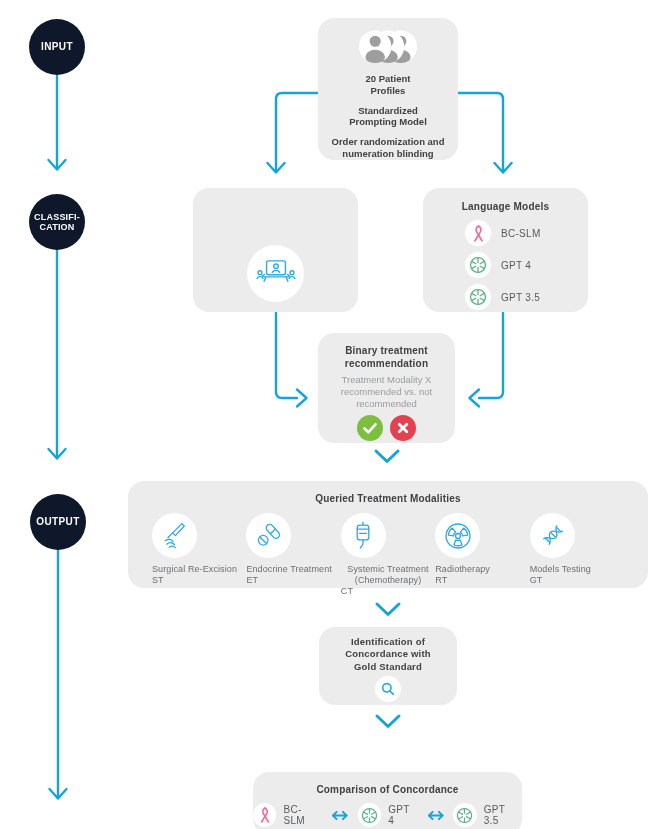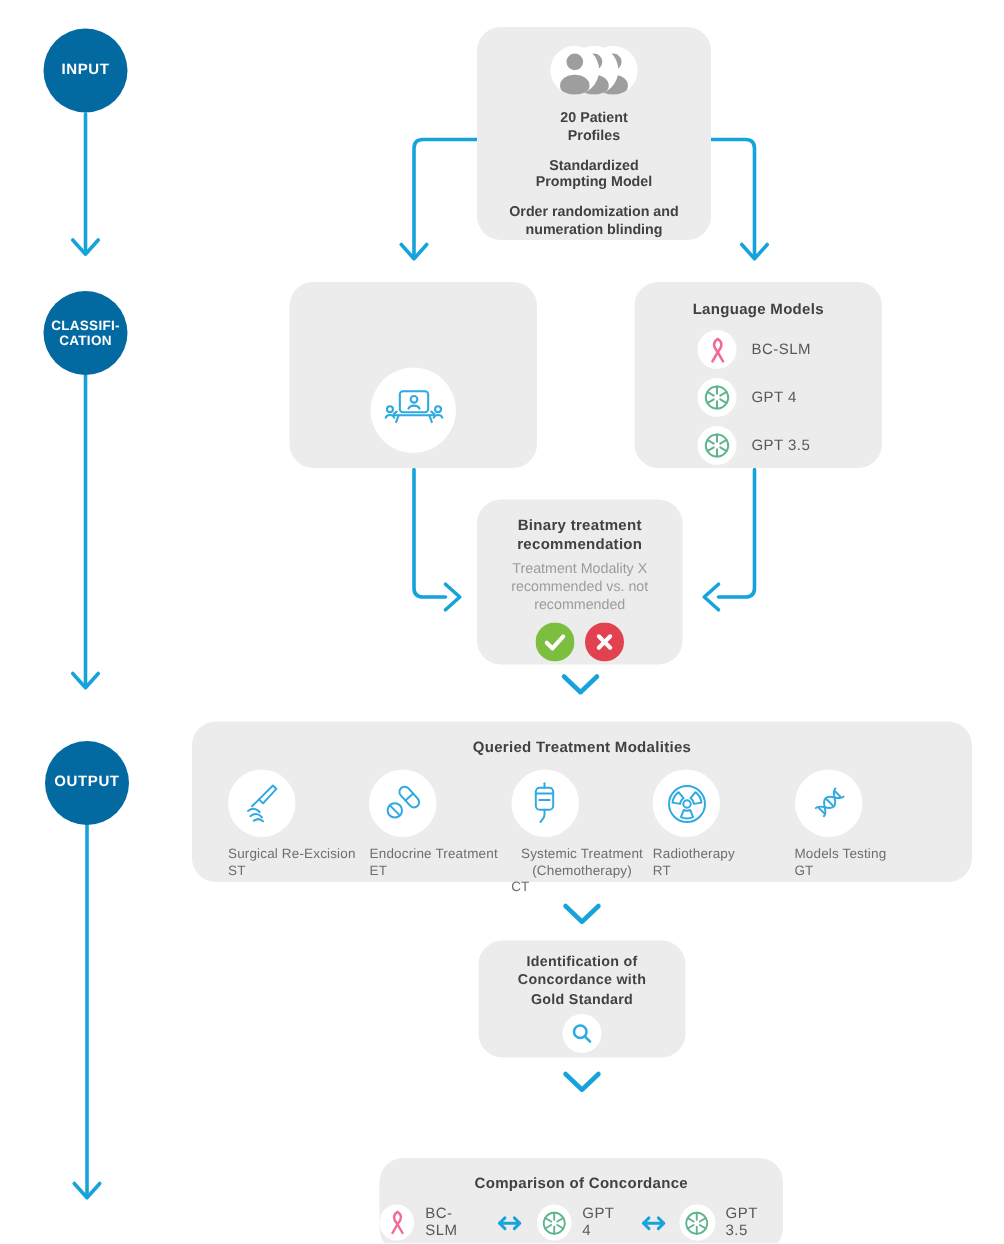--- a/index.html
+++ b/index.html
@@ -4,33 +4,33 @@
 <style>
   html,body{margin:0;padding:0;background:#fff;}
   .canvas{
     position:relative;width:669px;height:829px;background:#ffffff;
     font-family:"Liberation Sans", sans-serif;color:#414042;overflow:hidden;
   }
   svg{display:block;}
   .overlay{position:absolute;left:0;top:0;pointer-events:none;}
   .rail-node{
     position:absolute;width:56px;height:56px;border-radius:50%;
-    background:#0369a1;color:#fff;display:flex;flex-direction:column;
+    background:#0f172a;color:#fff;display:flex;flex-direction:column;
     align-items:center;justify-content:center;text-align:center;
     font-weight:bold;font-size:10px;letter-spacing:.4px;line-height:1.15;
   }
   .rail-node.small{font-size:9px;letter-spacing:.2px;}
   .box{position:absolute;background:#ececec;border-radius:16px;box-sizing:border-box;}
   .box .title{font-weight:bold;font-size:10px;line-height:1.3;text-align:center;color:#414042;letter-spacing:.2px;}
   .muted{color:#9b9c9e;font-weight:normal;}
   .center-col{display:flex;flex-direction:column;align-items:center;}
   .white-circle{background:#fff;border-radius:50%;display:flex;align-items:center;justify-content:center;}
 
   
-  .patient-box{left:318px;top:18px;width:156px;height:142px;padding-top:10px;}
+  .patient-box{left:318px;top:18px;width:140px;height:142px;padding-top:10px;}
   .patient-box p{margin:0 auto 8px auto;font-weight:bold;font-size:9.5px;line-height:1.25;text-align:center;}
   .p1{max-width:70px;}.p2{max-width:108px;}.p3{max-width:136px;margin-bottom:0!important;}
 
   
   .tb-box{left:193px;top:188px;width:165px;height:124px;padding-top:12px;}
   .tb-box .title{max-width:118px;margin:0 auto;}
   .tb-circle{position:absolute;left:54px;top:57px;width:57px;height:57px;}
 
   
   .lm-box{left:423px;top:188px;width:165px;height:124px;padding-top:12px;}

